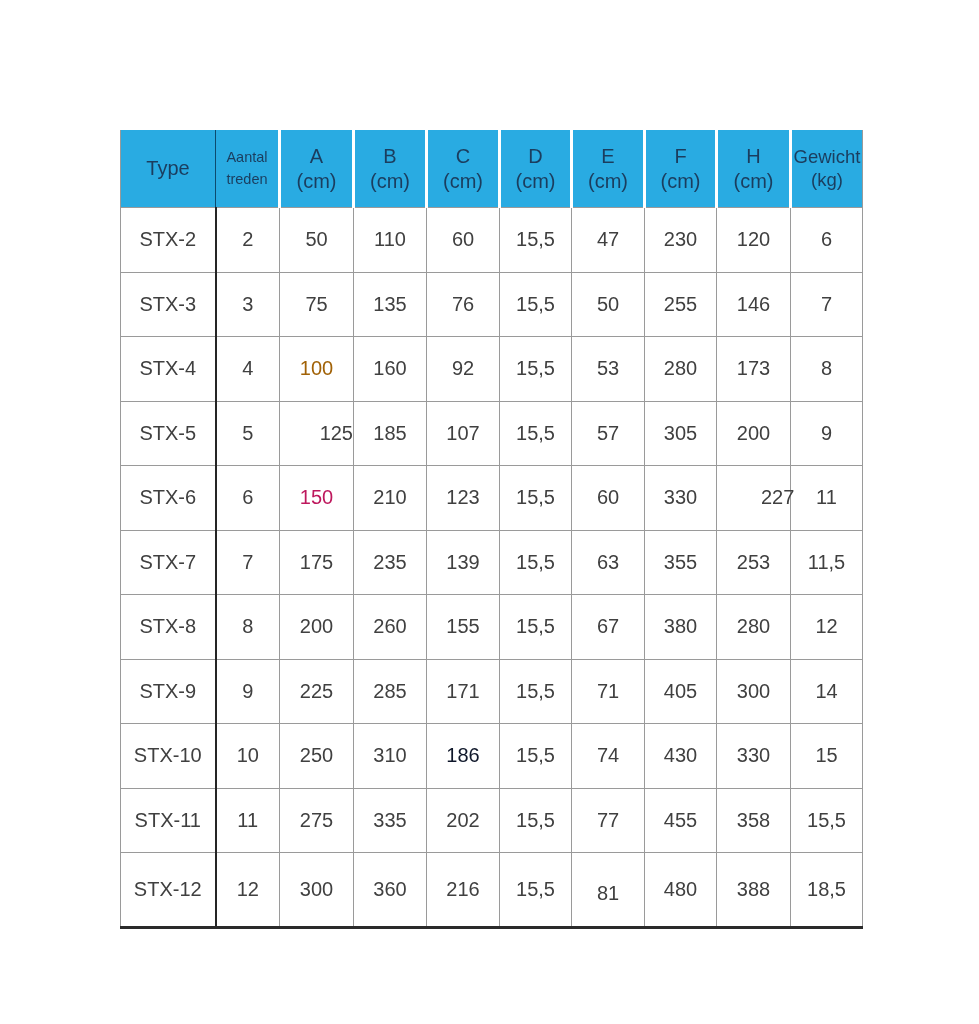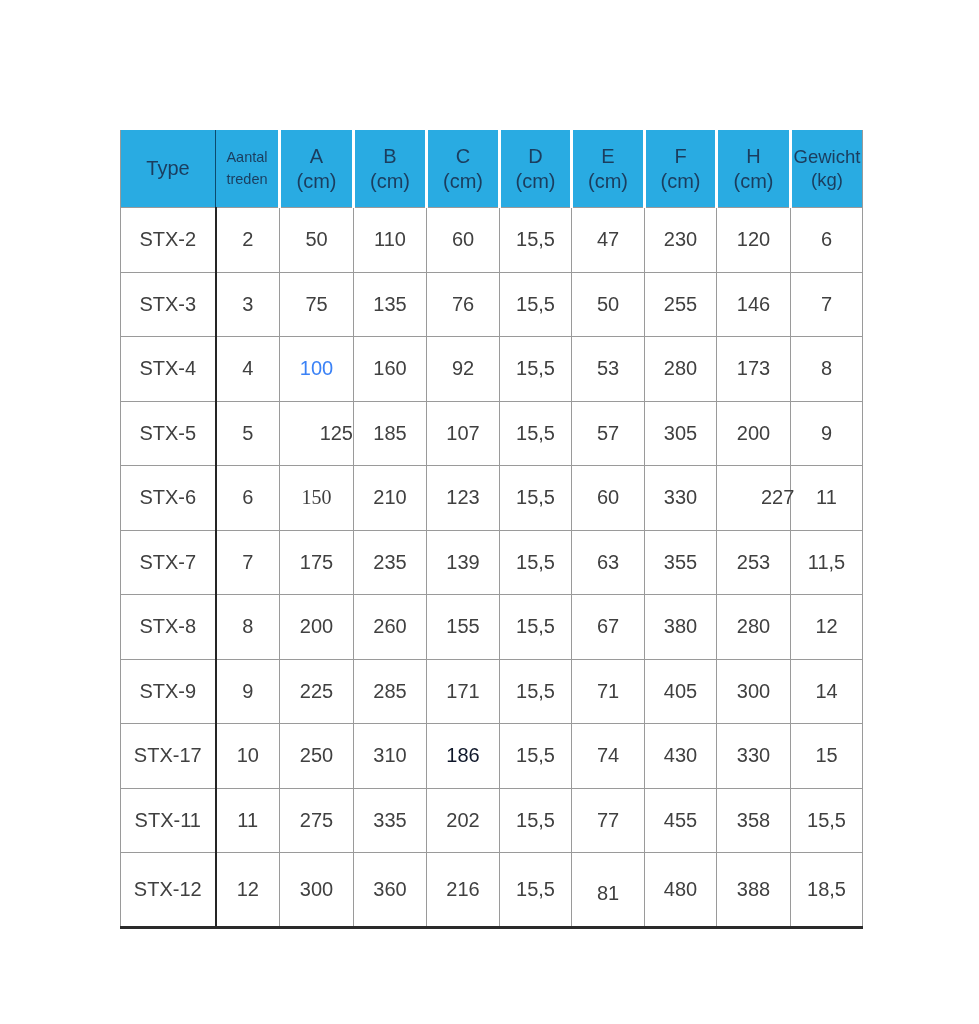--- a/index.html
+++ b/index.html
@@ -117,21 +117,21 @@
         <td style="color: rgb(64, 64, 64);">76</td>
         <td style="color: rgb(64, 64, 64);">15,5</td>
         <td style="color: rgb(64, 64, 64);">50</td>
         <td style="color: rgb(64, 64, 64);">255</td>
         <td style="color: rgb(64, 64, 64);">146</td>
         <td style="color: rgb(64, 64, 64);">7</td>
       </tr>
       <tr>
         <td style="color: rgb(64, 64, 64);">STX-4</td>
         <td style="color: rgb(64, 64, 64);">4</td>
-        <td style="color: #3b82f6;">100</td>
+        <td style="color: #a16207;">100</td>
         <td style="color: rgb(64, 64, 64);">160</td>
         <td style="color: rgb(64, 64, 64);">92</td>
         <td style="color: rgb(64, 64, 64);">15,5</td>
         <td style="color: rgb(64, 64, 64);">53</td>
         <td style="color: rgb(64, 64, 64);">280</td>
         <td style="color: rgb(64, 64, 64);">173</td>
         <td style="color: rgb(64, 64, 64);">8</td>
       </tr>
       <tr>
         <td style="color: rgb(64, 64, 64);">STX-5</td>
@@ -141,21 +141,21 @@
         <td style="color: rgb(64, 64, 64);">107</td>
         <td style="color: rgb(64, 64, 64);">15,5</td>
         <td style="color: rgb(64, 64, 64);">57</td>
         <td style="color: rgb(64, 64, 64);">305</td>
         <td style="color: rgb(64, 64, 64);">200</td>
         <td style="color: rgb(64, 64, 64);">9</td>
       </tr>
       <tr>
         <td style="color: rgb(64, 64, 64);">STX-6</td>
         <td style="color: rgb(64, 64, 64);">6</td>
-        <td style="color: #404040; font-family: Liberation Serif, serif;">150</td>
+        <td style="color: #be185d;">150</td>
         <td style="color: rgb(64, 64, 64);">210</td>
         <td style="color: rgb(64, 64, 64);">123</td>
         <td style="color: rgb(64, 64, 64);">15,5</td>
         <td style="color: rgb(64, 64, 64);">60</td>
         <td style="color: rgb(64, 64, 64);">330</td>
         <td style="color: rgb(64, 64, 64); padding-left: 44px;">227</td>
         <td style="color: rgb(64, 64, 64);">11</td>
       </tr>
       <tr>
         <td style="color: rgb(64, 64, 64);">STX-7</td>
@@ -187,21 +187,21 @@
         <td style="color: rgb(64, 64, 64);">225</td>
         <td style="color: rgb(64, 64, 64);">285</td>
         <td style="color: rgb(64, 64, 64);">171</td>
         <td style="color: rgb(64, 64, 64);">15,5</td>
         <td style="color: rgb(64, 64, 64);">71</td>
         <td style="color: rgb(64, 64, 64);">405</td>
         <td style="color: rgb(64, 64, 64);">300</td>
         <td style="color: rgb(64, 64, 64);">14</td>
       </tr>
       <tr>
-        <td style="color: rgb(64, 64, 64);">STX-17</td>
+        <td style="color: rgb(64, 64, 64);">STX-10</td>
         <td style="color: rgb(64, 64, 64);">10</td>
         <td style="color: rgb(64, 64, 64);">250</td>
         <td style="color: rgb(64, 64, 64);">310</td>
         <td style="color: #0f172a;">186</td>
         <td style="color: rgb(64, 64, 64);">15,5</td>
         <td style="color: rgb(64, 64, 64);">74</td>
         <td style="color: rgb(64, 64, 64);">430</td>
         <td style="color: rgb(64, 64, 64);">330</td>
         <td style="color: rgb(64, 64, 64);">15</td>
       </tr>

